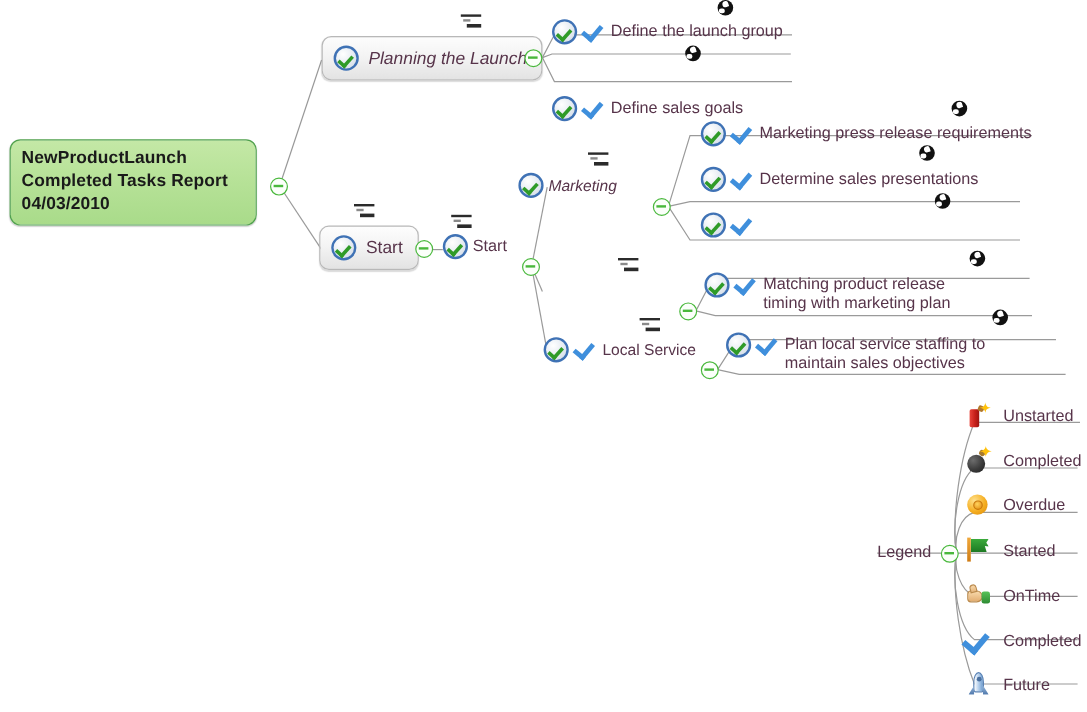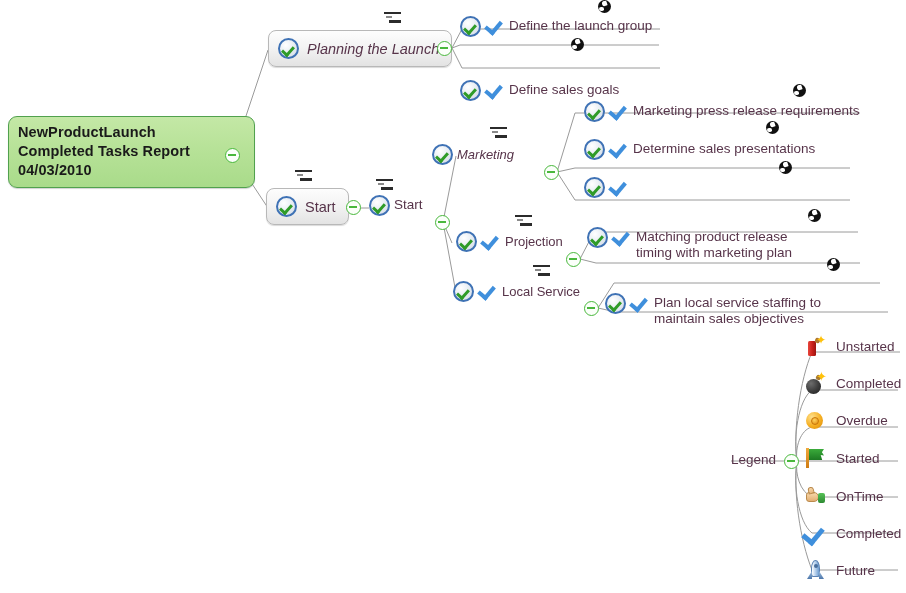--- a/index.html
+++ b/index.html
@@ -22,21 +22,21 @@
     position: absolute;
     left: 0; top: 0;
     width: 906px; height: 593px;
     pointer-events: none;
   }
 
   
   .root-node {
     position: absolute;
     left: 8px; top: 116px;
-    width: 247px;
+    width: 206px;
     box-sizing: border-box;
     padding: 6px 9px 7px 9px;
     border: 1px solid #51a14e;
     border-radius: 9px;
     background: linear-gradient(to bottom, #c4e8a6 0%, #b7e298 45%, #a9db8a 100%);
     box-shadow: 0 1px 1px rgba(0,0,0,0.18);
     color: #1a1a1a;
     font-size: 14.5px;
     font-weight: bold;
     line-height: 19px;
@@ -430,25 +430,20 @@
     <span class="ico-check-ring"></span>
     <span class="ico-check-blue"></span>
   </div>
   <div class="disc-marker" style="left:808px; top:209px;"></div>
 
   <div class="notes-marker" style="left:515px; top:215px;">
     <i></i>
       <i></i>
       <i></i>
   </div>
-  <div class="plain-node mid" style="left:456px; top:231px;">
-    <span class="ico-check-ring"></span>
-    <span class="ico-check-blue"></span>
-    <span class="node-text">Projection</span>
-  </div>
   <div class="collapse-btn" style="left:566px; top:252px;"></div>
 
   <div class="plain-node" style="left:587px; top:227px; width:240px;">
     <span class="ico-check-ring"></span>
     <span class="ico-check-blue"></span>
     <span class="node-text">Matching product release timing with marketing plan</span>
   </div>
   <div class="disc-marker" style="left:827px; top:258px;"></div>
 
   <div class="notes-marker" style="left:533px; top:265px;">
@@ -456,21 +451,21 @@
       <i></i>
       <i></i>
   </div>
   <div class="plain-node mid" style="left:453px; top:281px;">
     <span class="ico-check-ring"></span>
     <span class="ico-check-blue"></span>
     <span class="node-text">Local Service</span>
   </div>
   <div class="collapse-btn" style="left:584px; top:301px;"></div>
 
-  <div class="plain-node" style="left:605px; top:293px; width:248px;">
+  <div class="plain-node" style="left:605px; top:277px; width:248px;">
     <span class="ico-check-ring"></span>
     <span class="ico-check-blue"></span>
     <span class="node-text">Plan local service staffing to maintain sales objectives</span>
   </div>
 
   <div class="legend-label" style="left:731px; top:452px;text-align:right;">Legend</div>
   <div class="collapse-btn" style="left:784px; top:454px;"></div>
 
   <div class="legend-item" style="left:803px; top:334px;">
     <span class="legend-icon ico-dynamite">

